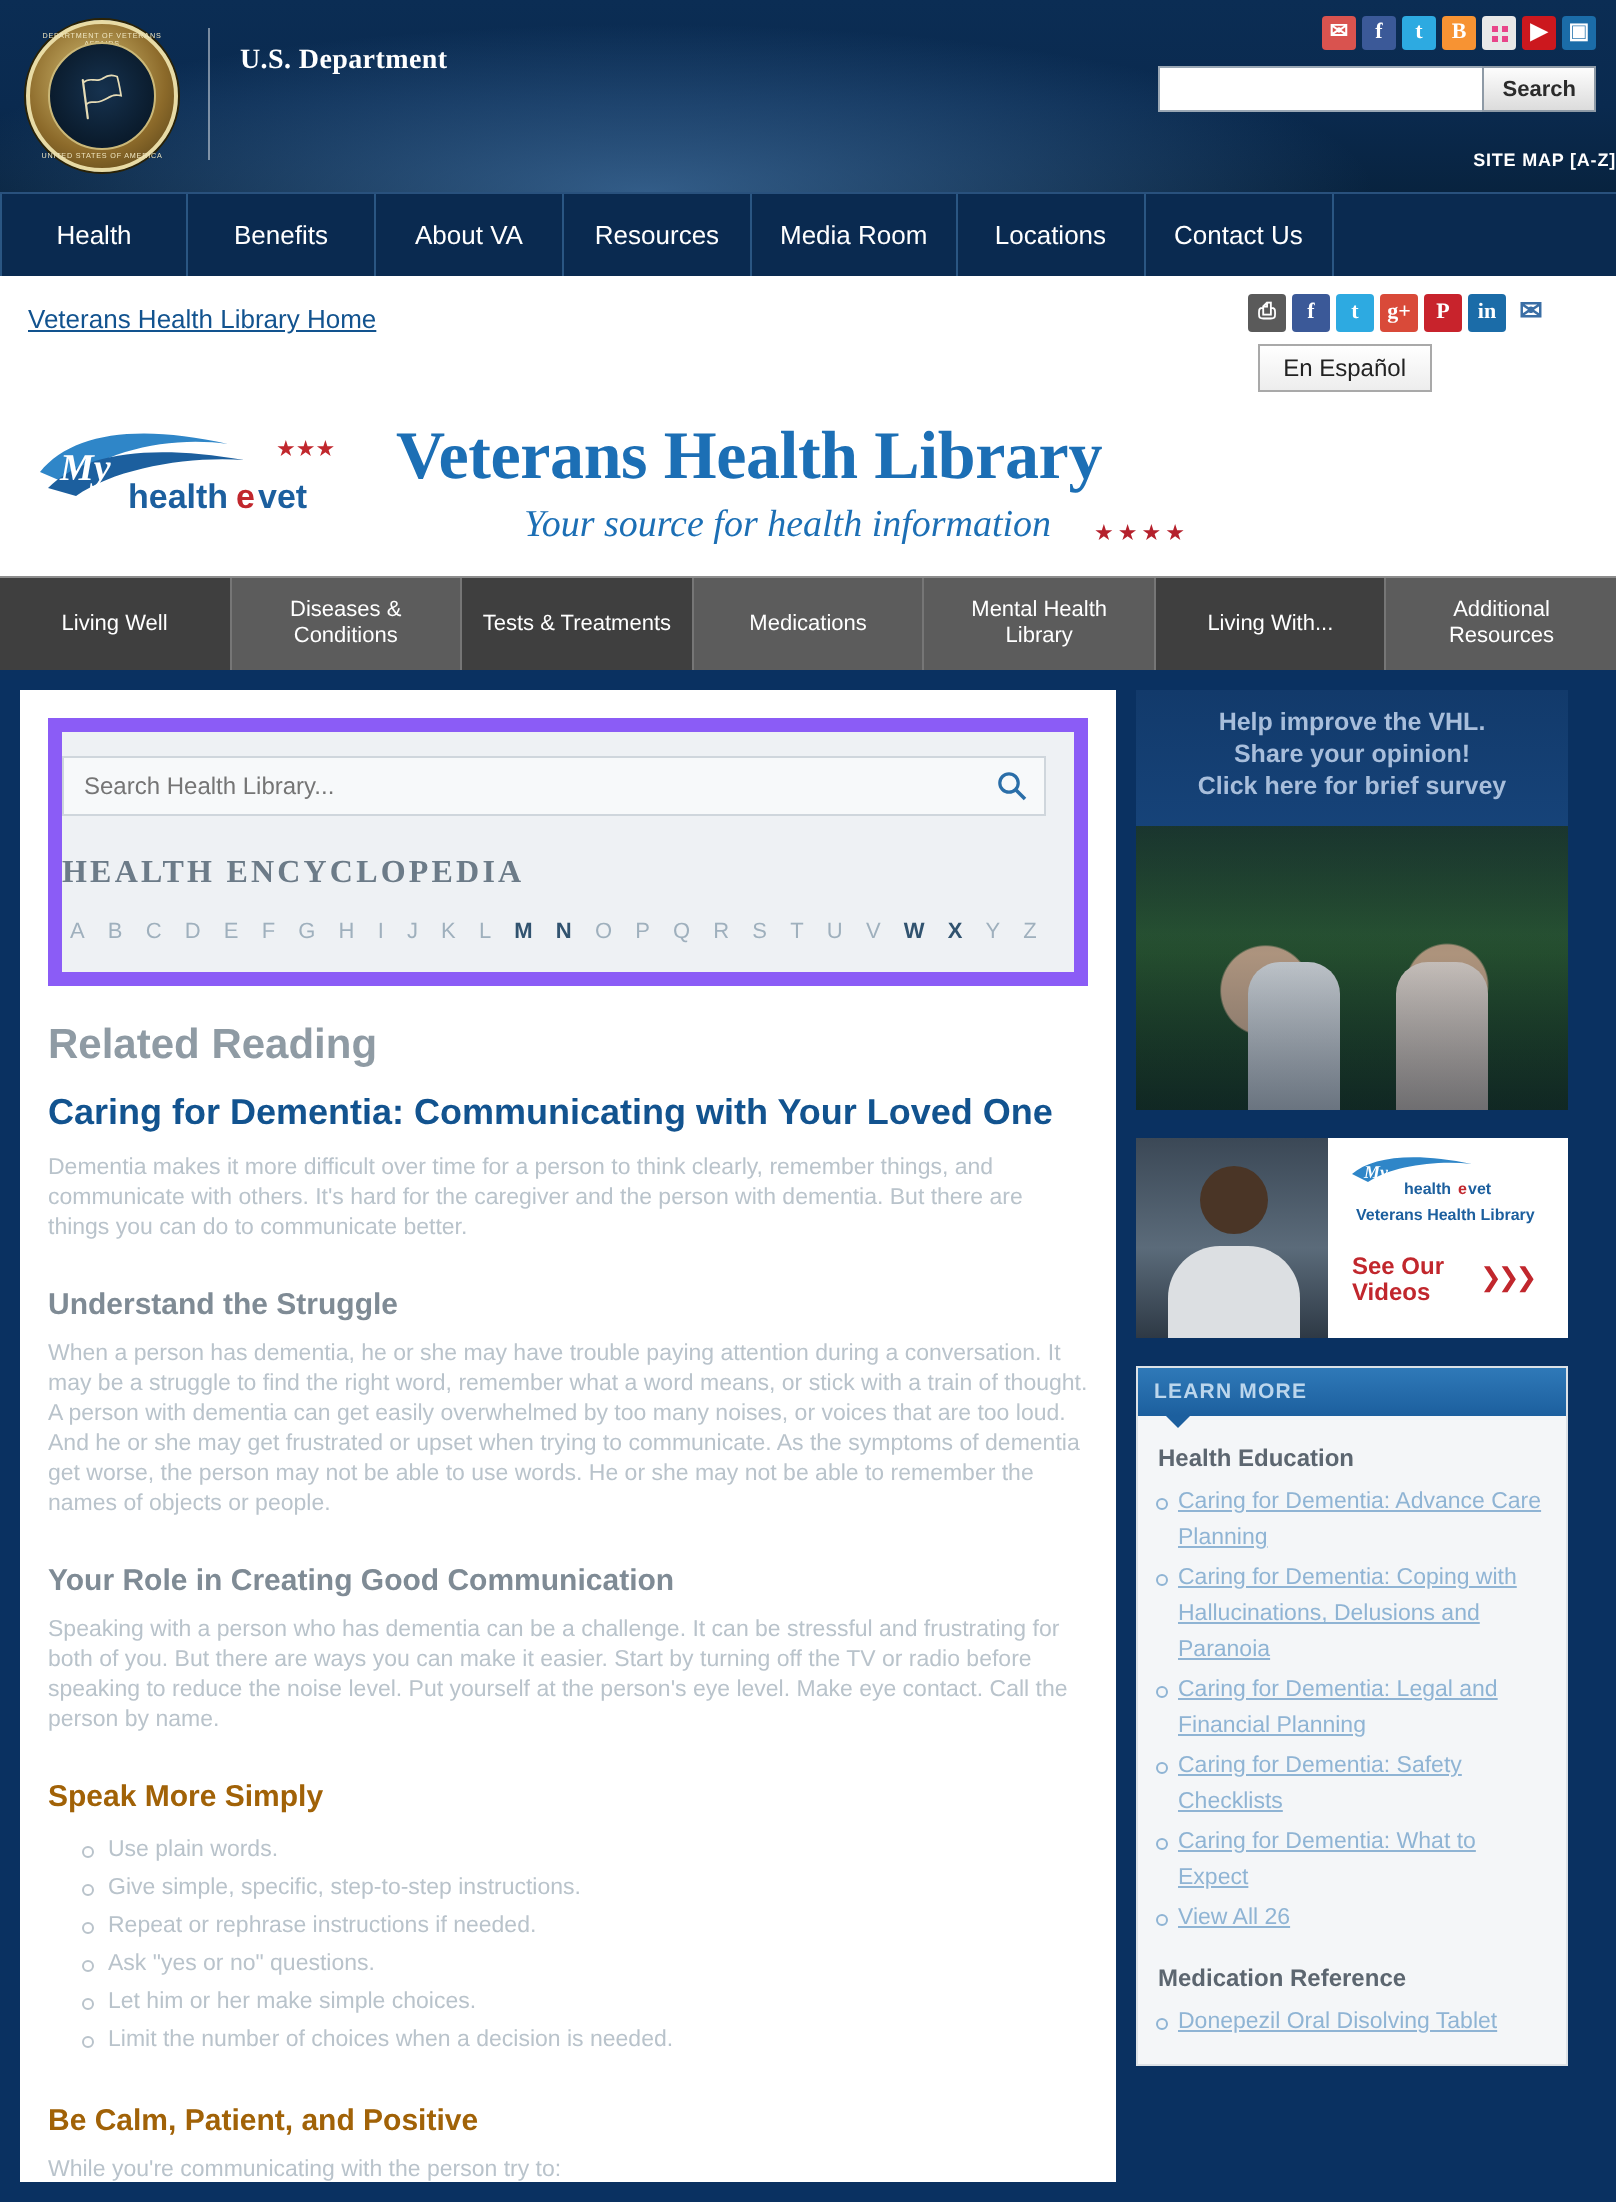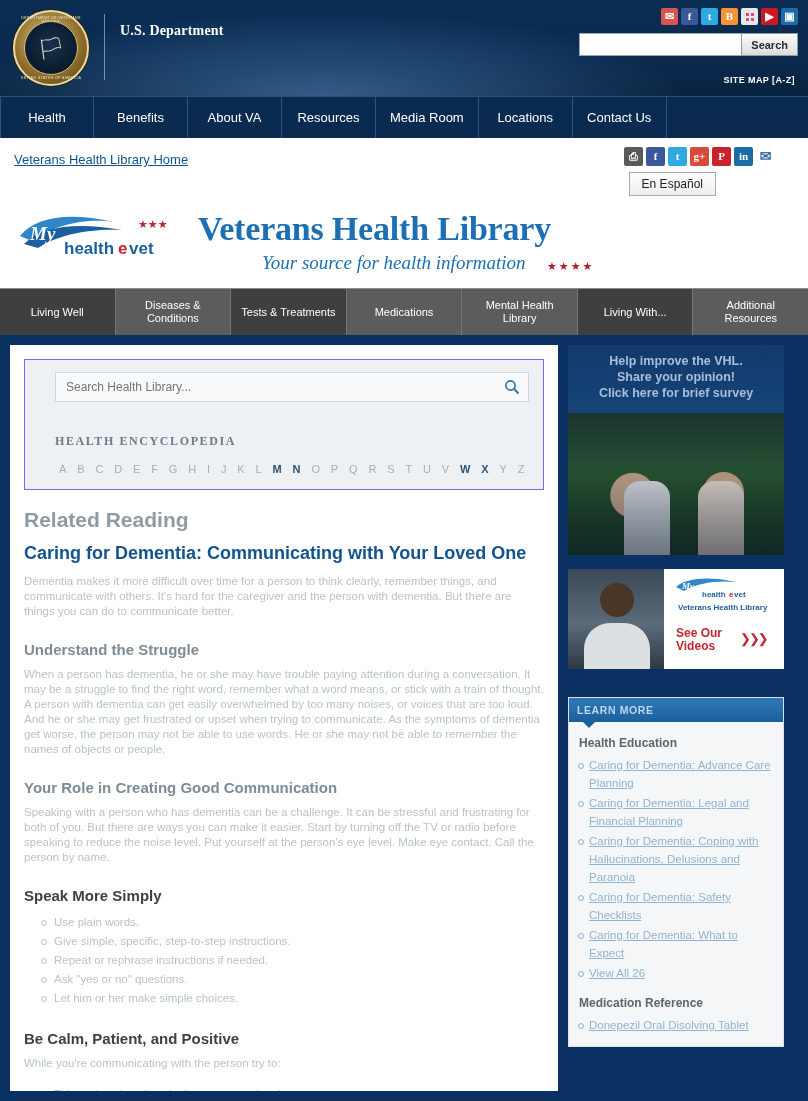--- a/index.html
+++ b/index.html
@@ -123,21 +123,21 @@
     font-size: 11px;
     font-weight: 700;
     color: #2b2b2b;
     border: 1px solid #8e9aa6;
     background: linear-gradient(180deg,#fdfdfd,#dcdcdc);
     cursor: pointer;
     text-align: center;
   }
   .sitemap {
     position: absolute;
-    right: 13px; top: 75px;
+    right: 0; top: 75px;
     color: #fff;
     font-size: 9px;
     font-weight: 700;
     letter-spacing: .4px;
   }
 
   
   .mainnav {
     display: flex;
     height: 42px;
@@ -283,22 +283,22 @@
   }
   .rail {
     width: 216px;
     position: relative;
   }
 
   
   .hl-search {
     margin: 14px 0 0 0;
     background: #eef1f4;
-    border: 1px solid #8b5cf6;
-    padding: 12px 14px 14px 30px;
+    border: 7px solid #8b5cf6;
+    padding: 12px 14px 14px 0;
   }
   .hl-search .inp {
     position: relative;
     background: #f7f9fa;
     border: 1px solid #cfd6dc;
     height: 30px;
   }
   .hl-search .inp input {
     position: absolute;
     inset: 0;
@@ -310,23 +310,23 @@
     width: 100%;
     height: 100%;
   }
   .hl-search .inp .mag {
     position: absolute;
     right: 8px; top: 6px;
     width: 16px; height: 16px;
     color: #2a6ea8;
   }
   .hl-enc {
-    margin-top: 32px;
+    margin-top: 20px;
     font-family: "Liberation Serif", serif;
-    font-size: 12px;
+    font-size: 16px;
     letter-spacing: 1.6px;
     color: #6c7b88;
     font-weight: 700;
   }
   .alpha {
     margin-top: 14px;
     display: flex;
     justify-content: space-between;
     padding: 0 4px;
   }
@@ -356,21 +356,21 @@
     line-height: 15px;
     color: #b9c3cb;
     margin: 0 0 14px 0;
   }
   h3.sec {
     margin: 22px 0 9px 0;
     font-size: 15px;
     font-weight: 700;
     color: #7f8b95;
   }
-  h3.sec.dark { color: #404040; }
+  h3.sec.dark { color: #a16207; }
   ul.bullets {
     margin: 0 0 12px 0;
     padding-left: 30px;
     list-style: none;
   }
   ul.bullets li {
     position: relative;
     font-size: 11.5px;
     line-height: 19px;
     color: #b9c3cb;
@@ -483,21 +483,21 @@
   }
   .video-promo .chev {
     position: absolute;
     left: 72px; top: 62px;
     color: #c1272d;
     font-size: 13px;
     letter-spacing: -2px;
   }
 
   .learn {
-    margin-top: 28px;
+    margin-top: 14px;
     background: #f4f6f8;
     border: 1px solid #dde2e7;
     padding-bottom: 10px;
   }
   .learn .hdr {
     height: 24px;
     background: linear-gradient(180deg,#2f79b8,#1c5f9e);
     color: #bcd6ec;
     font-size: 10.5px;
     font-weight: 700;
@@ -685,20 +685,21 @@
     <h3 class="sec">Your Role in Creating Good Communication</h3>
     <p class="para">Speaking with a person who has dementia can be a challenge. It can be stressful and frustrating for both of you. But there are ways you can make it easier. Start by turning off the TV or radio before speaking to reduce the noise level. Put yourself at the person's eye level. Make eye contact. Call the person by name.</p>
 
     <h3 class="sec dark">Speak More Simply</h3>
     <ul class="bullets">
       <li>Use plain words.</li>
       <li>Give simple, specific, step-to-step instructions.</li>
       <li>Repeat or rephrase instructions if needed.</li>
       <li>Ask "yes or no" questions.</li>
       <li>Let him or her make simple choices.</li>
+      <li>Limit the number of choices when a decision is needed.</li>
     </ul>
 
     <h3 class="sec dark">Be Calm, Patient, and Positive</h3>
     <p class="para">While you're communicating with the person try to:</p>
     <ul class="bullets">
       <li>Take a deep breath – don't act tense or in a hurry.</li>
     </ul>
   </div>
 
   <div class="rail">
@@ -733,22 +734,22 @@
         <div class="chev">❯❯❯</div>
       </div>
     </div>
 
     <div class="learn">
       <div class="hdr">LEARN MORE</div>
 
       <h4>Health Education</h4>
       <ul>
         <li>Caring for Dementia: Advance Care Planning</li>
+        <li>Caring for Dementia: Coping with Hallucinations, Delusions and Paranoia</li>
         <li>Caring for Dementia: Legal and Financial Planning</li>
-        <li>Caring for Dementia: Coping with Hallucinations, Delusions and Paranoia</li>
         <li>Caring for Dementia: Safety Checklists</li>
         <li>Caring for Dementia: What to Expect</li>
         <li>View All 26</li>
       </ul>
 
       <h4>Medication Reference</h4>
       <ul>
         <li>Donepezil Oral Disolving Tablet</li>
       </ul>
     </div>

